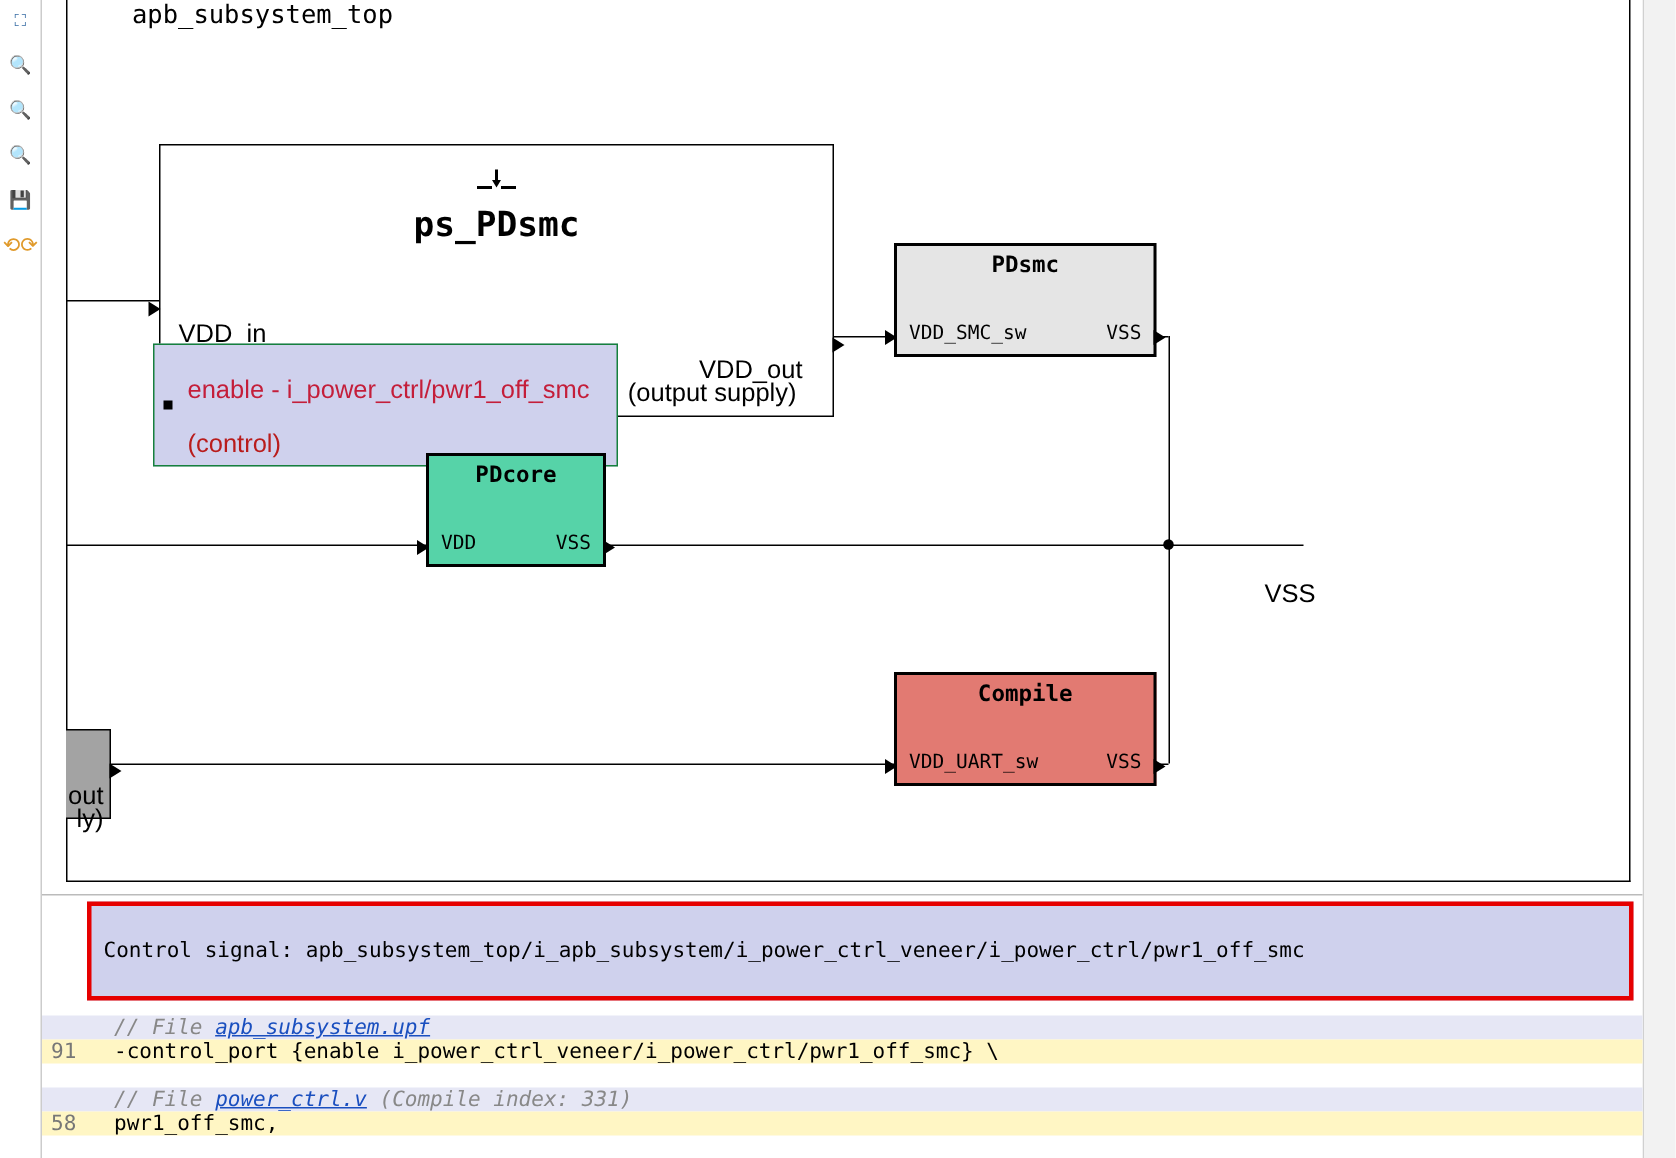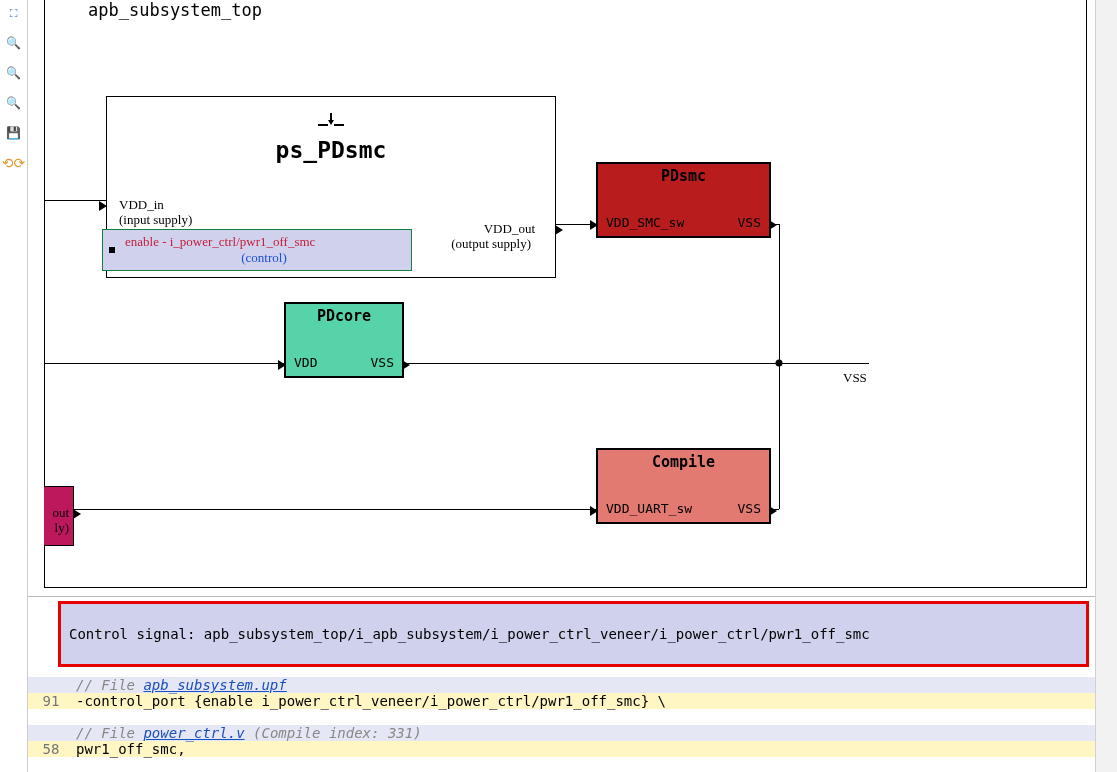--- a/index.html
+++ b/index.html
@@ -85,41 +85,42 @@
     text-align: center;
   }
   .switch-glyph {
     position: absolute;
     width: 30px;
     height: 18px;
     left: 50%;
     transform: translateX(-50%);
   }
   .port-label {
-    font-family: Liberation Serif, serif;
-    font-size: 13px;
+    font-family: Liberation Sans, sans-serif;
+    font-size: 17px;
     white-space: pre;
+    margin-top: 16px;
   }
   .enable-box {
     position: absolute;
     border: 1px solid #15803d;
     background: #cfd1ed;
     padding: 4px 8px 4px 22px;
   }
   .enable-sq {
     position: absolute;
     left: 6px;
     top: 50%;
     transform: translateY(-50%);
     width: 6px;
     height: 6px;
     background: #000;
   }
   .enable-line1 { color: #c41e3a; }
-  .enable-line2 { color: #1d4ed8; text-align: center; }
+  .enable-line2 { color: #b91c1c; }
   
   .pd-block {
     position: absolute;
     border: 2px solid #000;
     text-align: center;
   }
   .pd-title {
     font-weight: bold;
     font-size: 15px;
     padding-top: 3px;
@@ -127,21 +128,21 @@
   .pd-ports {
     display: flex;
     justify-content: space-between;
     padding: 0 8px;
     font-size: 13px;
     position: absolute;
     bottom: 6px;
     left: 0;
     right: 0;
   }
-  .pd-smc   { background: #b91c1c; }
+  .pd-smc   { background: #e5e5e5; }
   .pd-core  { background: #56d3a8; }
   .pd-uart  { background: #e27a72; }
   
   .tri {
     width: 0; height: 0;
     border-top: 5px solid transparent;
     border-bottom: 5px solid transparent;
     border-left: 8px solid #000;
     position: absolute;
   }
@@ -166,21 +167,21 @@
     margin: 4px 6px 10px 30px;
     padding: 22px 8px;
   }
   .code-row {
     display: flex;
     align-items: flex-start;
     padding: 0 6px;
   }
   .gutter {
     width: 42px;
-    text-align: center;
+    text-align: left;
     color: #777;
     padding-right: 8px;
     flex-shrink: 0;
   }
   .code-txt { flex: 1; white-space: pre; }
   .comment { color: #888; font-style: italic; }
   .filelink { color: #1a4fbf; text-decoration: underline; }
   .hl-yellow { background: #fff6c4; }
   .hl-lav { background: #e6e7f5; }
   
@@ -260,21 +261,21 @@
 
   <div class="hline" style="left:376px; top:363px; width:375px;"></div>
   <div class="node" style="left:751px; top:363px;"></div>
   <div class="vline" style="left:751px; top:224px; height:285px;"></div>
   <div class="hline" style="left:743px; top:224px; width:8px;"></div>
   <div class="hline" style="left:751px; top:363px; width:90px;"></div>
   <div class="abs port-label" style="left:815px; top:370px;">VSS</div>
 
   <div class="hline" style="left:16px; top:363px; width:240px;"></div>
 
-  <div class="abs" style="left:16px; top:486px; width:30px; height:60px; border:1px solid #000; border-left:none; background:#be185d;">
+  <div class="abs" style="left:16px; top:486px; width:30px; height:60px; border:1px solid #000; border-left:none; background:#a3a3a3;">
     <div class="port-label abs" style="right:4px; top:18px;">out</div>
     <div class="port-label abs" style="right:4px; top:33px;">ly)</div>
     <span class="tri right-edge" style="top:22px;"></span>
   </div>
   <div class="hline" style="left:46px; top:509px; width:522px;"></div>
 
   <div class="pd-block pd-uart" style="left:568px; top:448px; width:175px; height:76px;">
     <div class="pd-title">Compile</div>
     <div class="pd-ports">
       <span>VDD_UART_sw</span>

